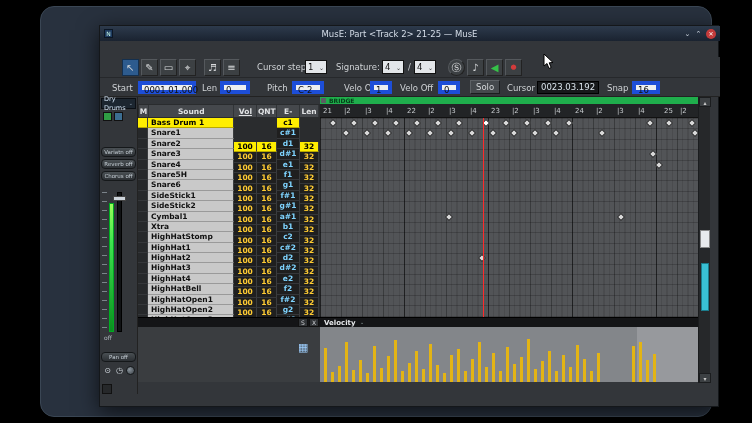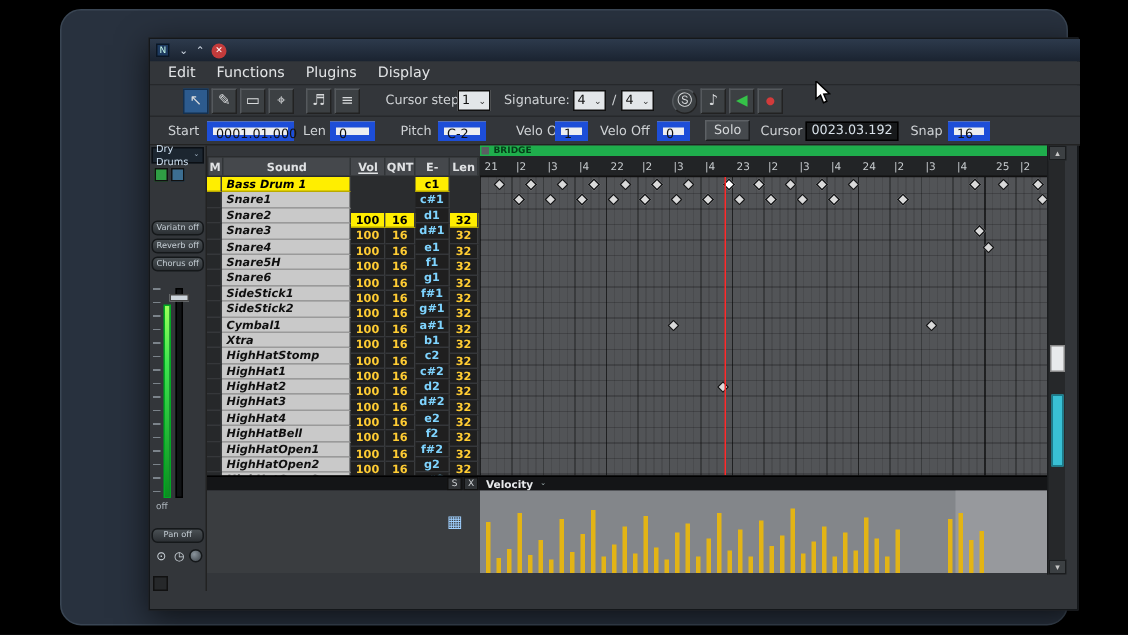--- a/index.html
+++ b/index.html
@@ -50,21 +50,21 @@
   .rlab{position:absolute;top:3px;color:#c8cccf;font-size:7px;}
   
   .partbar{position:absolute;left:220px;top:71px;width:378px;height:7px;background:#1fae4c;overflow:hidden;}
   .partbar .sq{position:absolute;left:1px;top:1px;width:5px;height:5px;background:#5a5e62;}
   .partbar span{position:absolute;left:9px;top:0px;font-size:6px;font-weight:bold;color:#053d18;line-height:7px;}
   
   .dbody{position:absolute;left:38px;top:92px;width:182px;height:199px;overflow:hidden;background:#2a2c2e;}
   .drow{display:flex;height:10.4px;}
   .dc{display:block;height:100%;font-size:7.5px;line-height:10px;border-right:1px solid #3a3c3e;border-bottom:1px solid #35373a;overflow:hidden;white-space:nowrap;}
   .dc.m{width:10px;background:#26282a;}
-  .dc.s{width:86px;background:#c9c9c9;color:#101010;font-weight:bold;font-style:italic;padding-left:3px;border-bottom-color:#9a9a9a;}
+  .dc.s{width:86px;background:#c9c9c9;color:#101010;font-weight:bold;padding-left:3px;border-bottom-color:#9a9a9a;}
   .dc.v,.dc.q,.dc.l{width:23px;background:#1f1f1f;color:#ffcc33;text-align:center;font-weight:bold;margin-top:24px;}
   .dc.q{width:20px;}
   .dc.l{width:19px;}
   .dc.e{width:23px;background:#1f1f1f;color:#7fd4ff;text-align:center;font-weight:bold;}
   .drow.sel .dc{background:#ffee00;color:#000;border-bottom-color:#b9a900;}
   
   .grid{position:absolute;left:220px;top:92px;width:378px;height:199px;background-color:#525457;overflow:hidden;
     background-image:
       repeating-linear-gradient(to right,rgba(0,0,0,.10) 0 1px,transparent 1px 5.25px),
       repeating-linear-gradient(to right,rgba(0,0,0,.22) 0 1px,transparent 1px 21px),
@@ -99,31 +99,26 @@
 </style>
 </head>
 <body>
 
 <div id="page">
   <div id="screen">
     <div id="win">
 
       <div class="tbar">
         <span class="ticon">N</span>
+        <span class="ttl">MusE: Part &lt;Track 2&gt; 21-25 — MusE</span>
         <span class="wc">⌄</span>
         <span class="wc">⌃</span>
         <span class="close">✕</span>
       </div>
 
-      <div class="mbar">
-        <span>Edit</span>
-        <span>Functions</span>
-        <span>Plugins</span>
-        <span>Display</span>
-      </div>
 
       <div class="tb1">
         <div class="tbtn on" style="left:22px">↖</div>
         <div class="tbtn" style="left:41px">✎</div>
         <div class="tbtn" style="left:60px">▭</div>
         <div class="tbtn" style="left:79px">⌖</div>
         <div class="tbtn" style="left:104px">♬</div>
         <div class="tbtn" style="left:123px">≡</div>
 
         <span class="tlab" style="left:157px">Cursor step:</span>

